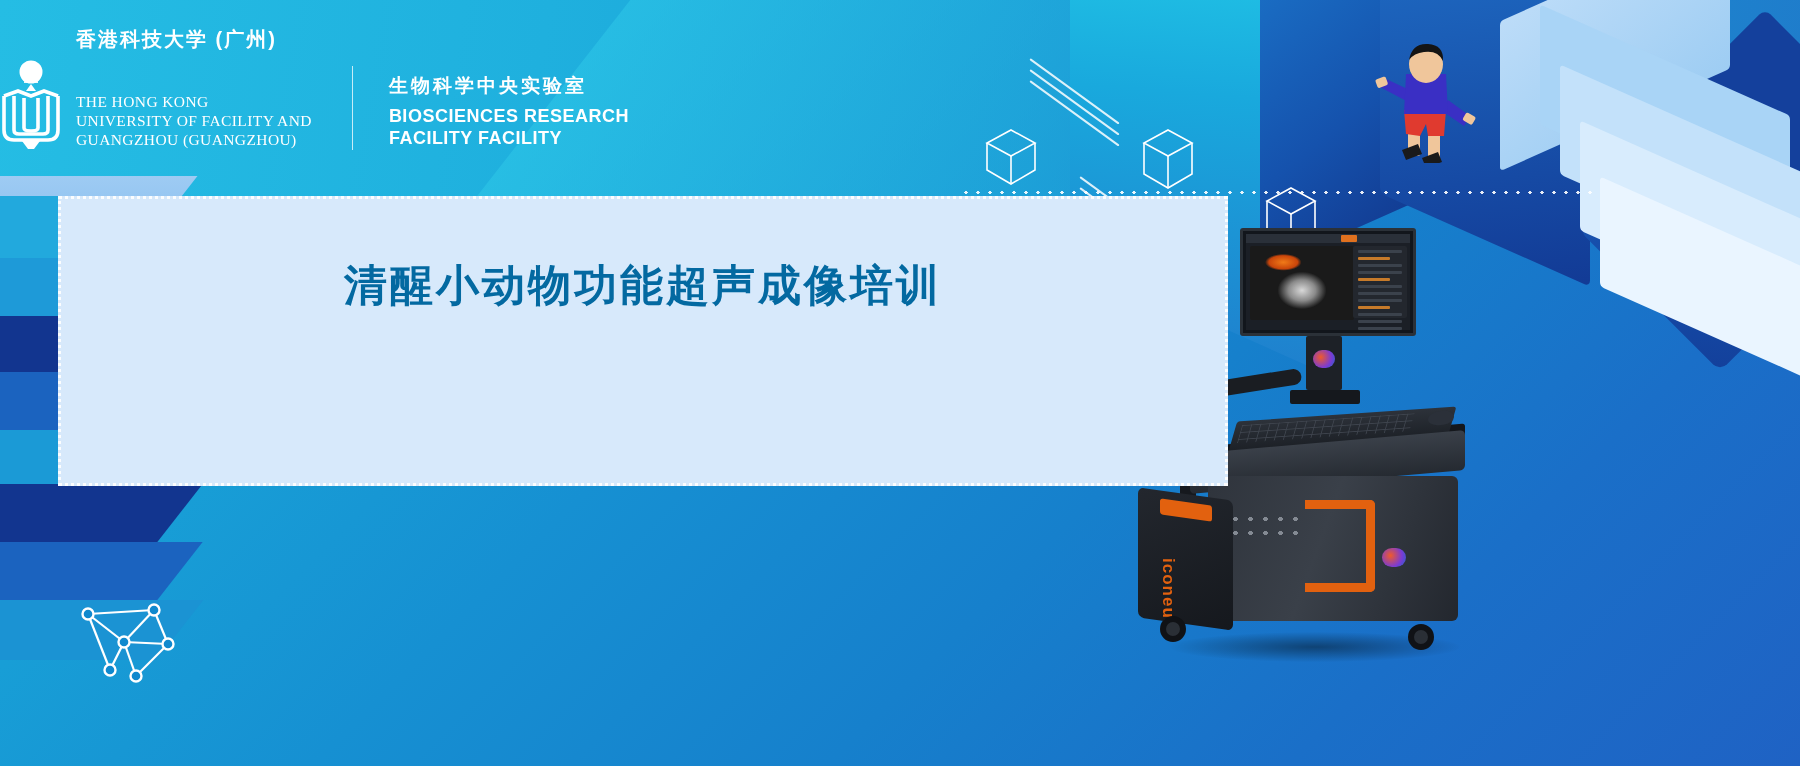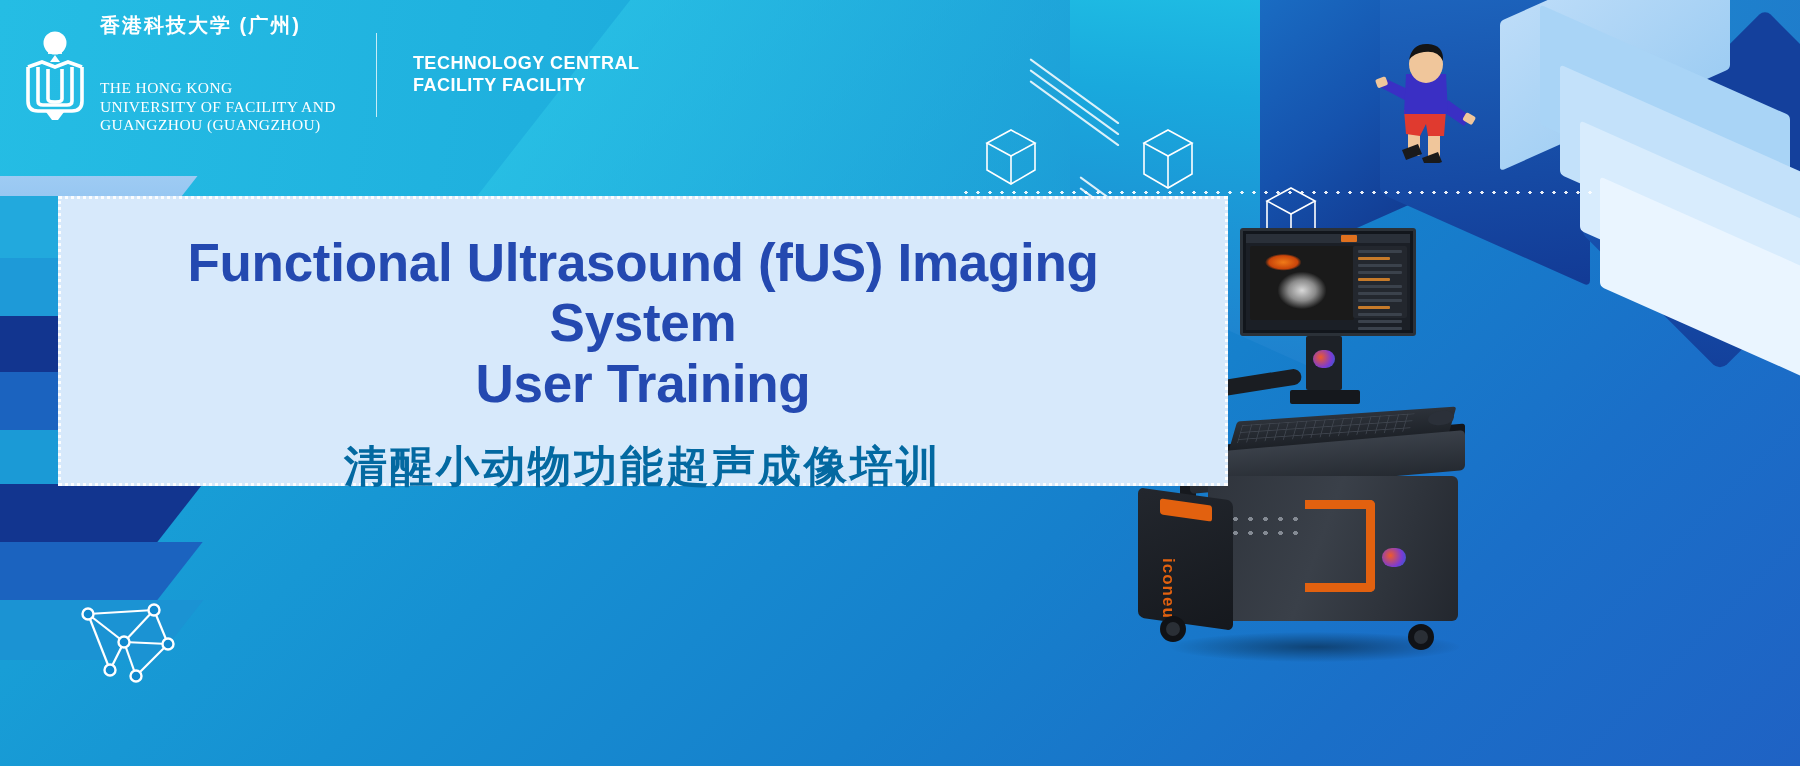--- a/index.html
+++ b/index.html
@@ -103,21 +103,21 @@
   .cube{position:absolute;}
 
   
   .dot-row{
     position:absolute;left:960px;top:190px;width:640px;height:5px;
     background-image:radial-gradient(circle,#ffffff 1.6px,transparent 1.7px);
     background-size:12px 5px;opacity:.9;
   }
 
   
-  .header{position:absolute;left:0;top:0;width:100%;height:150px;display:flex;align-items:center;padding-left:24px;z-index:6;}
+  .header{position:absolute;left:0;top:0;width:100%;height:150px;display:flex;align-items:flex-end;z-index:6;}
   .hk-logo{width:62px;height:92px;flex:0 0 auto;margin-right:14px;}
   .uni-text{color:#fff;line-height:1;}
   .uni-cn{font-size:20px;font-weight:700;letter-spacing:2px;margin-bottom:5px;}
   .uni-en{font-size:15.5px;font-weight:400;letter-spacing:.4px;line-height:1.22;font-family:Liberation Serif, serif;margin-top:44px;}
   .divider{width:1px;height:84px;background:rgba(255,255,255,.75);margin:0 36px 0 40px;}
   .lab-cn{font-size:19px;font-weight:600;letter-spacing:3px;color:#fff;margin-bottom:7px;}
   .lab-en{font-size:18px;font-weight:700;letter-spacing:.5px;color:#fff;line-height:1.22;}
 
   
   .panel{
@@ -347,32 +347,29 @@
       <div class="uni-en">
         <div>THE HONG KONG</div>
         <div>UNIVERSITY OF FACILITY AND</div>
         <div>GUANGZHOU (GUANGZHOU)</div>
       </div>
     </div>
 
     <div class="divider"></div>
 
     <div class="lab-text">
+      <div class="lab-cn">生物科学中央实验室</div>
       <div class="lab-en">
-        <div>TECHNOLOGY CENTRAL</div>
+        <div>BIOSCIENCES RESEARCH</div>
         <div>FACILITY FACILITY</div>
       </div>
     </div>
   </div>
 
   <div class="panel">
-    <div class="title-en">
-      <div>Functional Ultrasound (fUS) Imaging System</div>
-      <div>User Training</div>
-    </div>
     <div class="title-cn">清醒小动物功能超声成像培训</div>
   </div>
 
 
   <svg class="netgraph" width="110" height="105" viewBox="0 0 110 105">
     <g stroke="#ffffff" stroke-width="2.2" fill="none">
       <path d="M16 22 L82 18"></path>
       <path d="M16 22 L52 50"></path>
       <path d="M16 22 L38 78"></path>
       <path d="M82 18 L52 50"></path>

